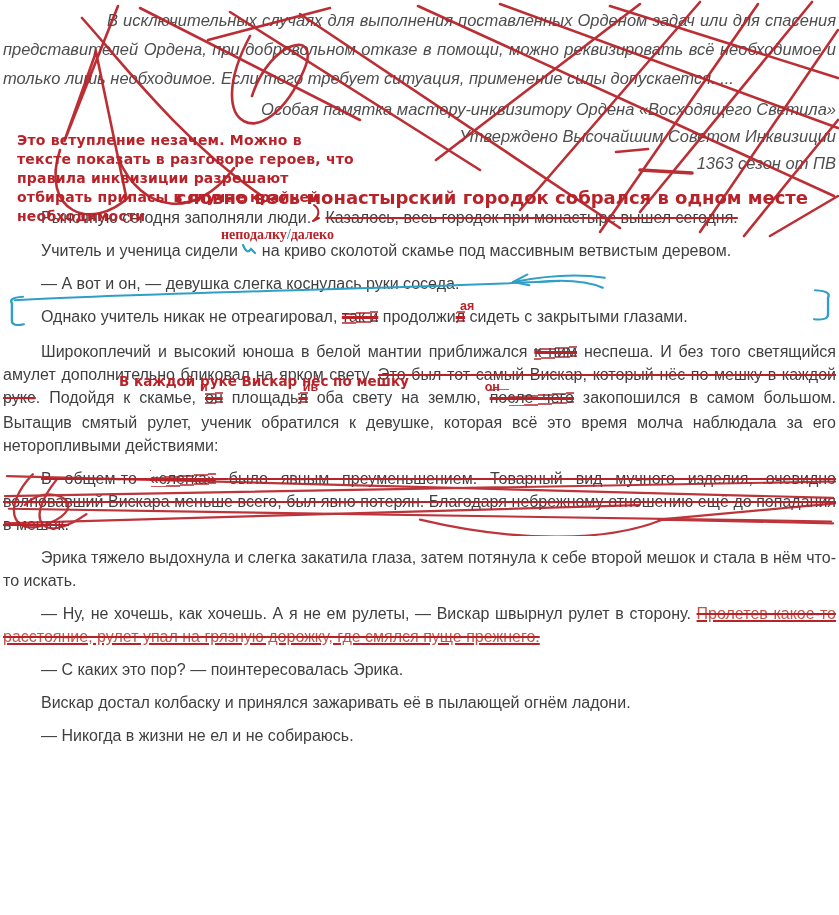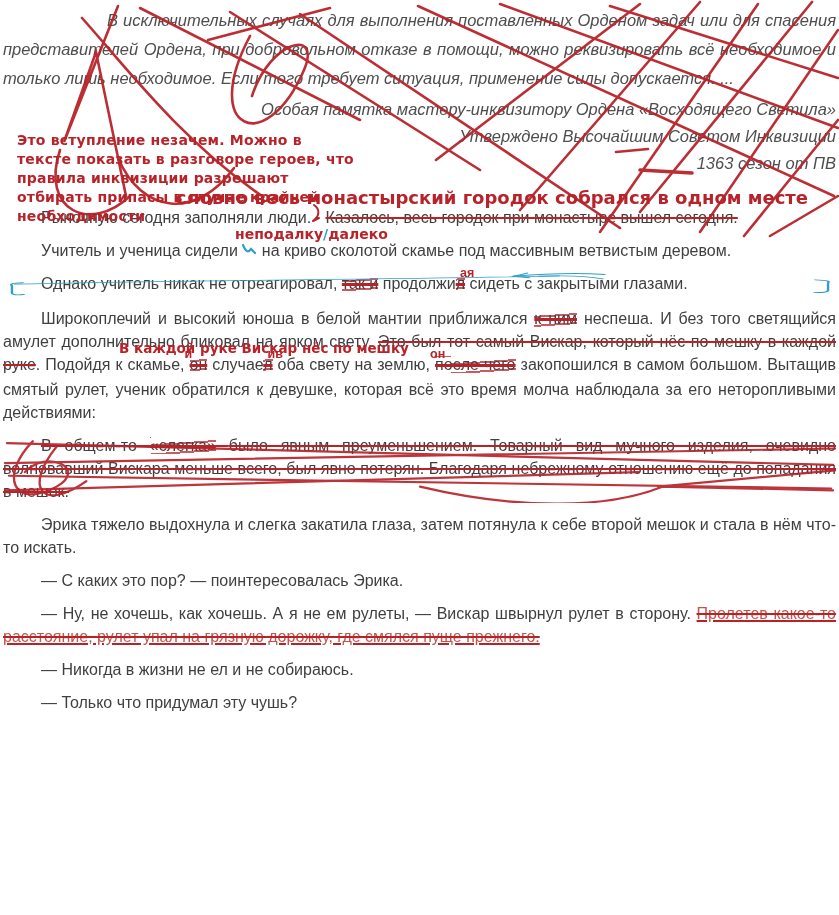--- a/index.html
+++ b/index.html
@@ -16,21 +16,21 @@
   .doc{padding:6px 3px 0 3px;position:relative;}
   
   .epigraph{font-style:italic;text-align:justify;text-indent:104px;line-height:29px;
     font-size:16.5px;color:var(--ital);margin:0;}
   .attr{font-style:italic;text-align:right;line-height:27px;font-size:16.5px;color:var(--ital);margin:0;}
   .attr-first{margin-top:3px;}
   
   .hand{color:var(--red);font-weight:bold;font-family:"DejaVu Sans",sans-serif;}
   .note-intro{position:absolute;left:17px;top:131px;width:338px;font-size:14px;line-height:19px;letter-spacing:.2px;z-index:6;}
   .market-note{position:absolute;top:-17px;right:28px;font-size:18px;white-space:nowrap;z-index:6;text-align:right;}
-  .bench-note{position:absolute;top:-16px;left:232px;font-size:14px;white-space:nowrap;z-index:6;}
+  .bench-note{position:absolute;top:-16px;left:218px;font-size:14px;white-space:nowrap;z-index:6;font-family:Liberation Serif, serif;}
   .bench-note .slash{color:var(--blue);font-weight:bold;}
   .sack-note{position:absolute;top:30px;left:116px;font-size:13.5px;white-space:nowrap;z-index:6;}
   
   .story{margin-top:26px;position:relative;}
   .story p{margin:0 0 10px;text-align:justify;text-indent:38px;}
   .rel{position:relative;}
   
   .del{text-decoration:line-through;text-decoration-color:var(--red);text-decoration-thickness:2.2px;}
   .scr{text-decoration:line-through;text-decoration-color:var(--red);text-decoration-thickness:2.6px;
     background-image:repeating-linear-gradient(-4deg,rgba(184,35,42,0) 0 3px,rgba(184,35,42,.75) 3px 5px,rgba(184,35,42,0) 5px 9px);}
@@ -86,36 +86,39 @@
           <path d="M606,7 C576,1 544,5 514,12"></path>
           <path d="M604,19 C588,11 566,9 540,12"></path>
           <path d="M514,12 L528,3"></path>
             <path d="M514,12 L530,16"></path>
           <path d="M12,34 C150,25 400,20 560,11"></path>
           <path d="M20,30 C8,31 7,34 9,38 L9,59 C9,64 14,65 21,63"></path>
           <path d="M818,22 C831,23 833,26 831,31 L831,51 C831,57 825,58 817,57"></path>
         </g>
       </svg>
       <p>
+        <span>— А вот и он, — девушка слегка коснулась руки соседа.</span>
+      </p>
+      <p>
         <span>Однако учитель никак не отреагировал,</span>
         <span class="scr">так и</span>
         <span>продолжи</span><span class="scr">л</span><span class="ins">ая</span>
         <span>сидеть с закрытыми глазами.</span>
       </p>
     </div>
 
     <div class="rel">
       <span class="hand sack-note">В каждой руке Вискар нёс по мешку</span>
       <p>
         <span>Широкоплечий и высокий юноша в белой мантии приближался</span>
         <span class="scr">к ним</span>
         <span>неспеша. И без того светящийся амулет дополнительно бликовал на ярком свету.</span>
         <span class="del">Это был тот самый Вискар, который нёс по мешку в каждой руке</span><span>. Подойдя к скамье,</span>
         <span class="ins">и</span><span class="scr">он</span>
-        <span>случае</span><span class="scr">л</span><span class="ins">ив</span>
+        <span>площадь</span><span class="scr">л</span><span class="ins">ив</span>
         <span>оба свету на землю,</span>
         <span class="ins">он</span><span class="scr">после чего</span>
         <span>закопошился в самом большом. Вытащив смятый рулет, ученик обратился к девушке, которая всё это время молча наблюдала за его неторопливыми действиями:</span>
       </p>
     </div>
 
 
     <div class="rel">
       <svg class="overlay fit" viewBox="0 0 839 76" preserveAspectRatio="none">
         <g fill="none" stroke="#b8232a" stroke-width="2.4" stroke-linecap="round" opacity="0.92">
@@ -134,32 +137,32 @@
         <span class="scr">«слегка»</span>
         <span>было явным преуменьшением. Товарный вид мучного изделия, очевидно волновавший Вискара меньше всего, был явно потерян. Благодаря небрежному отношению ещё до попадания в мешок.</span>
       </p>
     </div>
 
     <p>
       <span>Эрика тяжело выдохнула и слегка закатила глаза, затем потянула к себе второй мешок и стала в нём что-то искать.</span>
     </p>
 
     <p>
-      <span>— С каких это пор? — поинтересовалась Эрика.</span>
+      <span>— Ну, не хочешь, как хочешь. А я не ем рулеты, — Вискар швырнул рулет в сторону.</span>
+      <span class="del-red">Пролетев какое-то расстояние, рулет упал на грязную дорожку, где смялся пуще прежнего.</span>
     </p>
 
     <p>
-      <span>— Ну, не хочешь, как хочешь. А я не ем рулеты, — Вискар швырнул рулет в сторону.</span>
-      <span class="del-red">Пролетев какое-то расстояние, рулет упал на грязную дорожку, где смялся пуще прежнего.</span>
+      <span>— С каких это пор? — поинтересовалась Эрика.</span>
+    </p>
+    <p>
+      <span>Вискар достал колбаску и принялся зажаривать её в пылающей огнём ладони.</span>
     </p>
     <p>
       <span>— Никогда в жизни не ел и не собираюсь.</span>
-    </p>
-    <p>
-      <span>— Только что придумал эту чушь?</span>
     </p>
 
   </div>
 </div>
 
 <svg class="overlay" width="839" height="238" viewBox="0 0 839 238">
   <g fill="none" stroke="#b8232a" stroke-width="2.6" stroke-linecap="round" opacity="0.95">
     <path d="M118,6 L64,142 L96,52 L126,196"></path>
     <path d="M82,18 C120,60 180,140 262,196"></path>
     <path d="M140,8 L360,120"></path>

